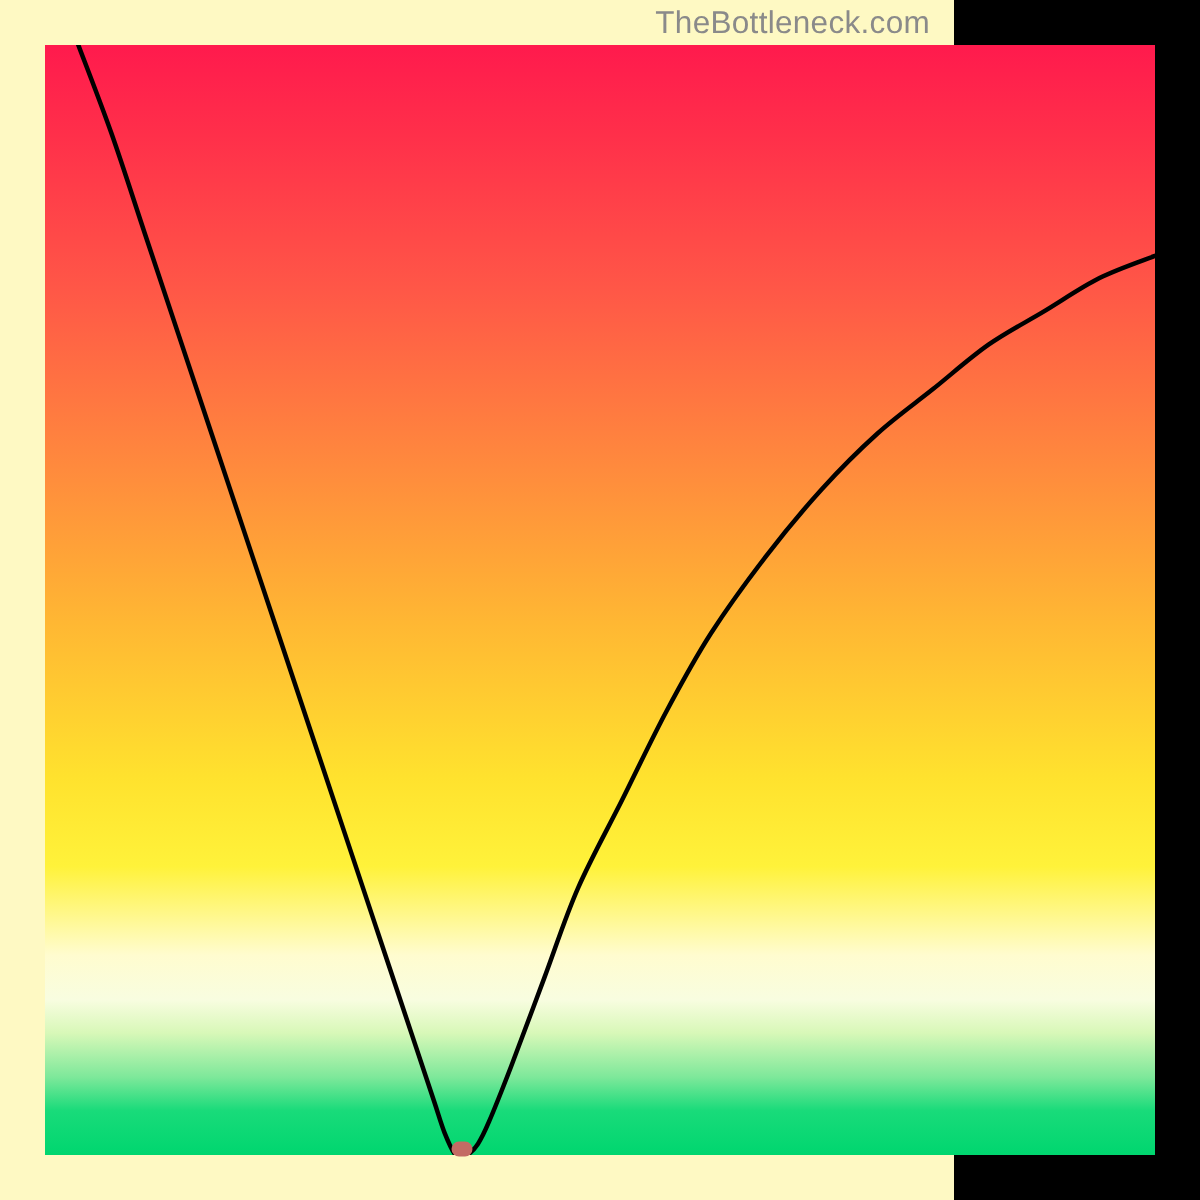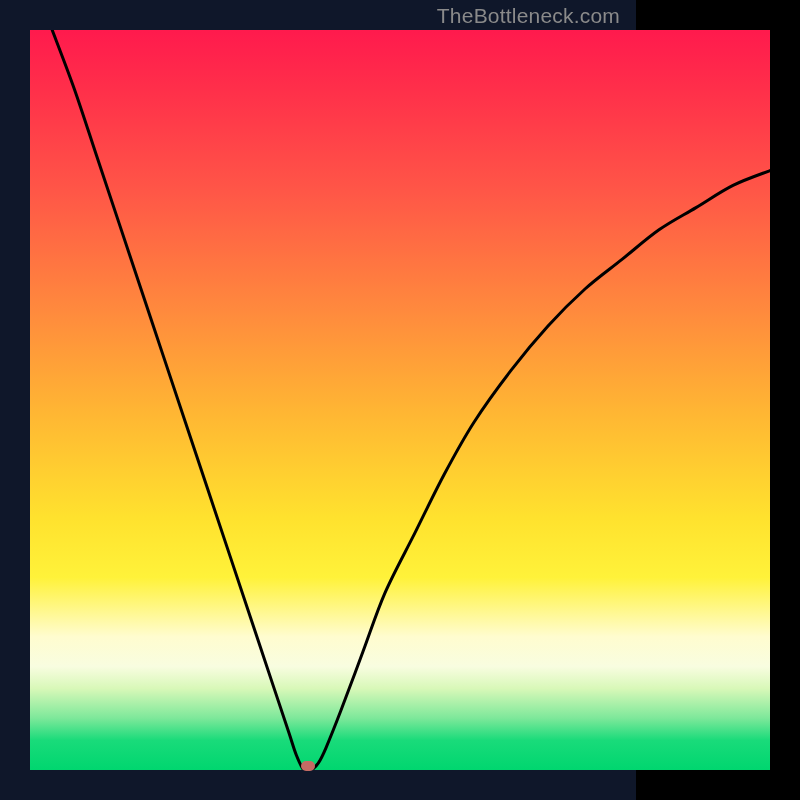--- a/index.html
+++ b/index.html
@@ -10,21 +10,21 @@
     background: #000;
     overflow: hidden;
     font-family: Arial, Helvetica, sans-serif;
   }
   .frame {
     position: absolute;
     left: 0;
     top: 0;
     width: 636px;
     height: 800px;
-    background: #0f172a;
+    background: #fef9c3;
   }
   .plot {
     position: absolute;
     left: 30px;
     top: 30px;
     width: 740px;
     height: 740px;
     background: linear-gradient(to bottom,
       #ff1a4d 0%,
       #ff2f4a 8%,

